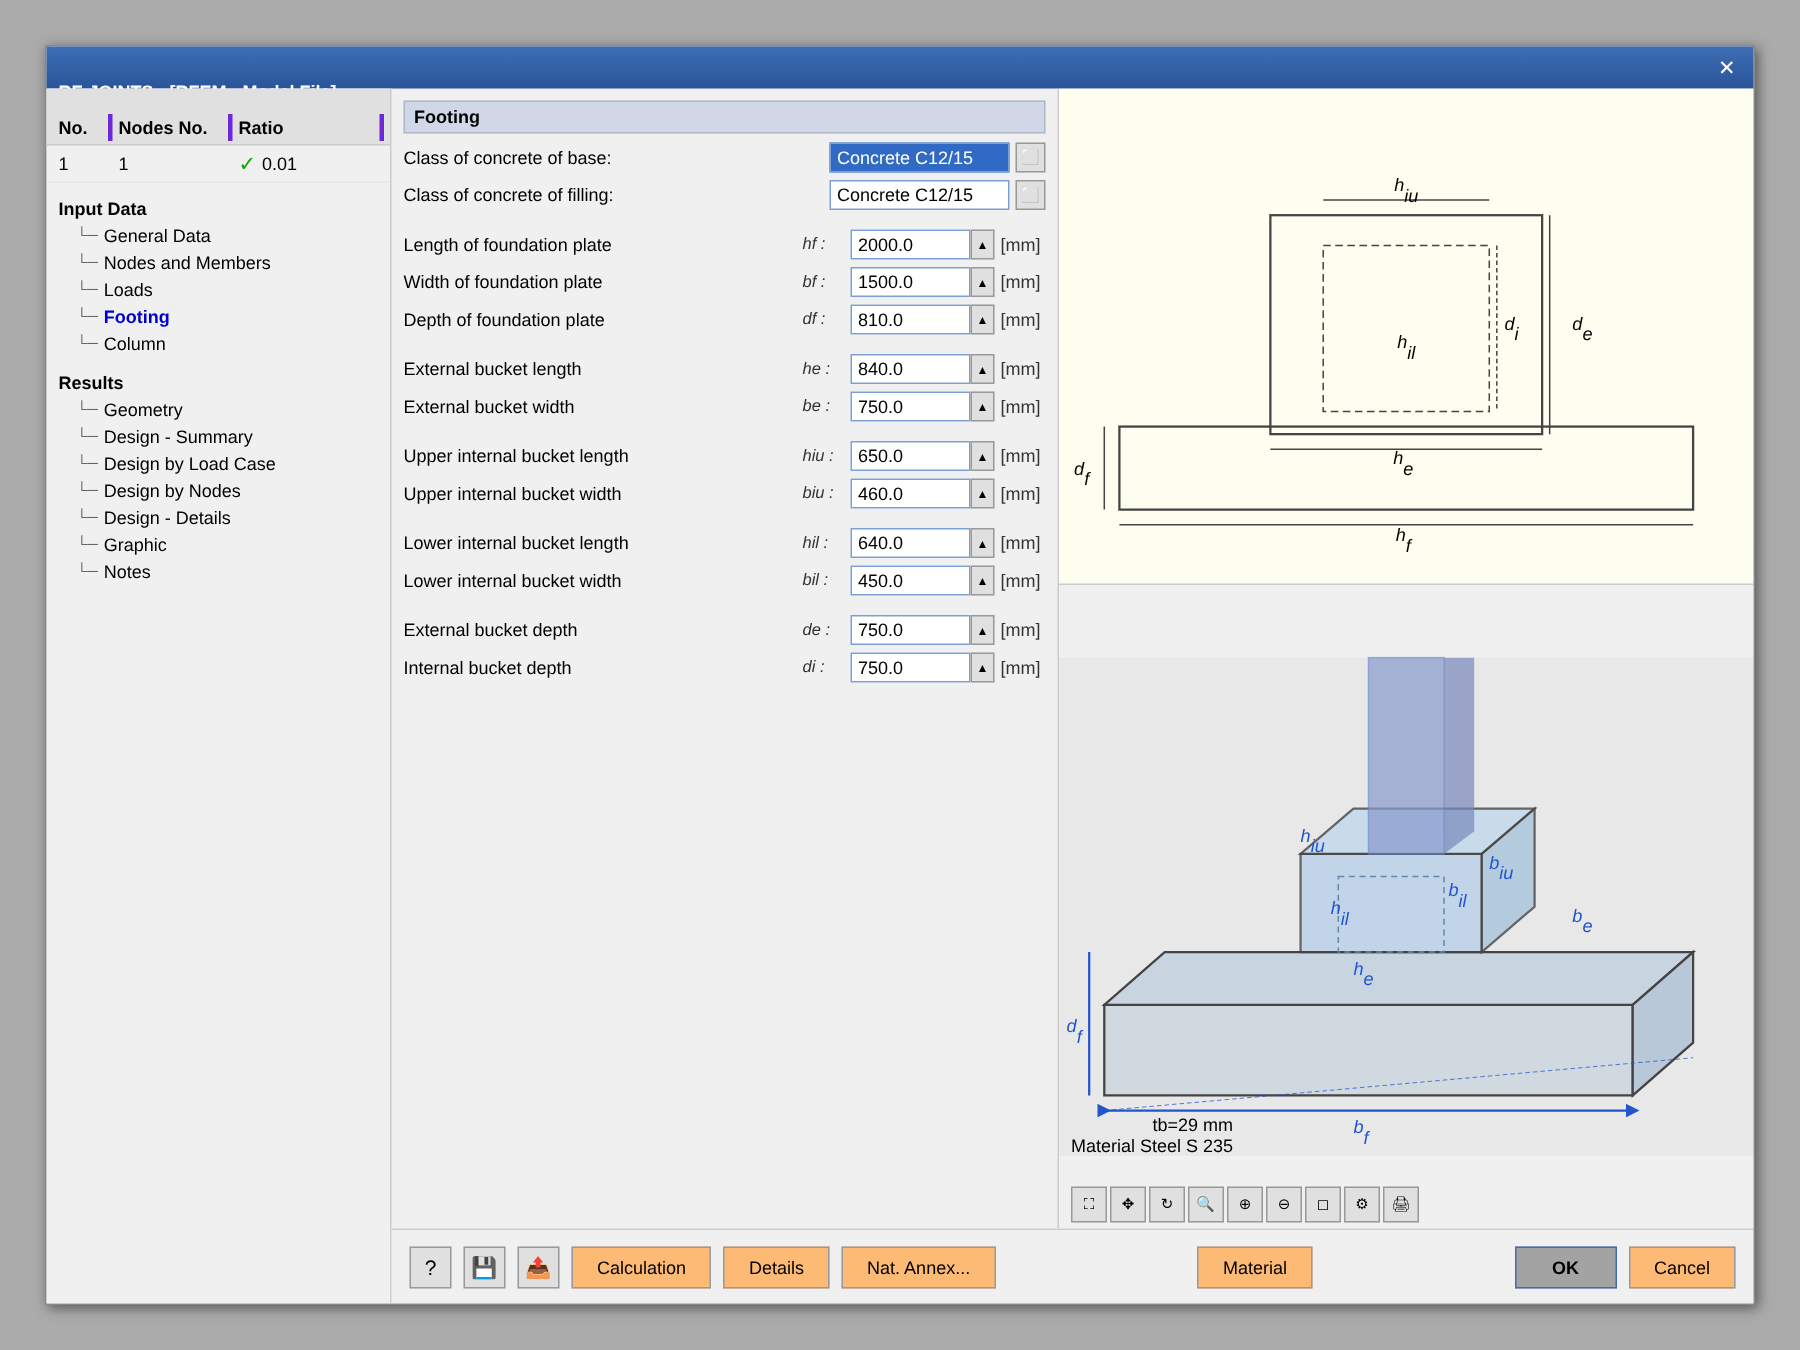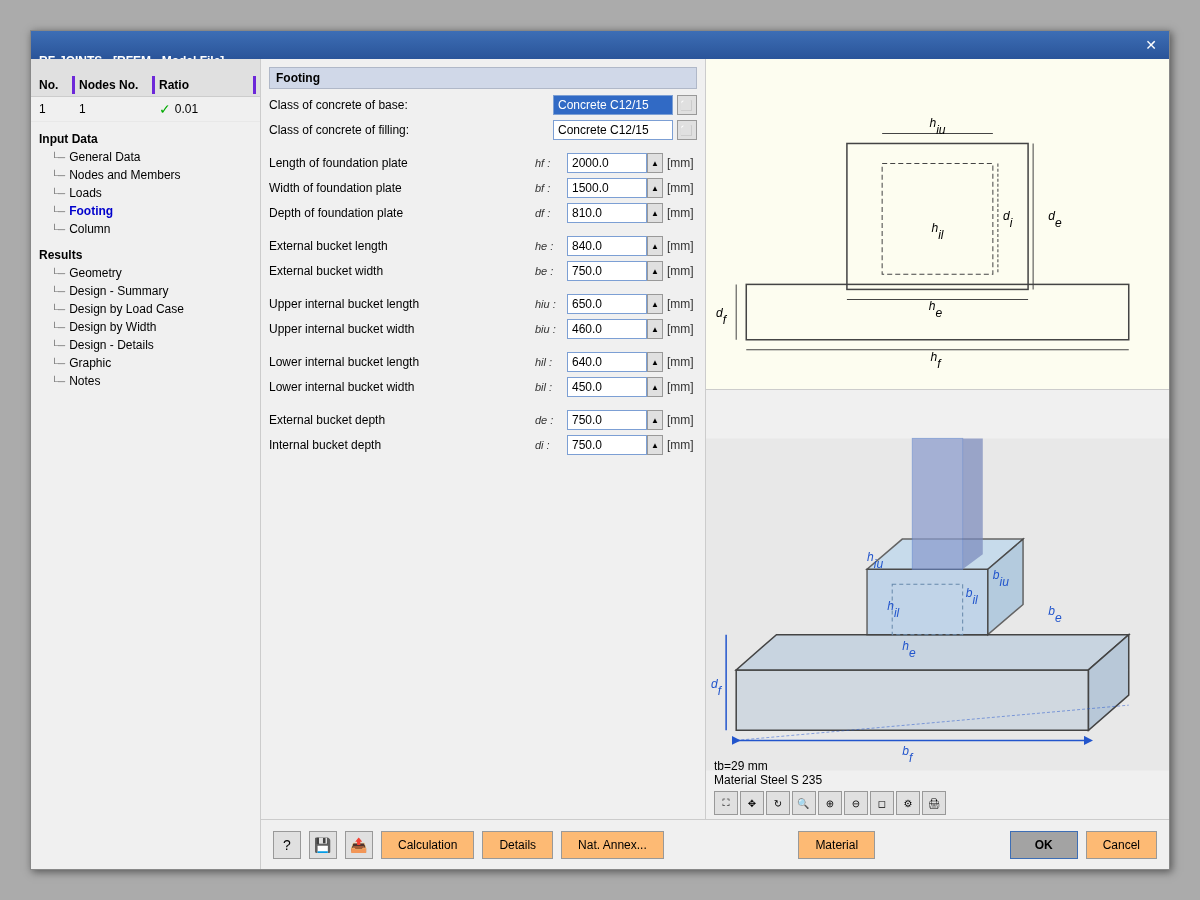--- a/index.html
+++ b/index.html
@@ -189,24 +189,25 @@
     
     .diagram-bottom {
       flex: 1.3;
       position: relative;
       overflow: hidden;
       background: #f0f0f0;
     }
     
     .diagram-info {
       position: absolute;
-      bottom: 32px;
+      bottom: 48px;
       left: 8px;
       font-size: 11px;
       color: #000;
+      text-align: right;
     }
     
     .diagram-toolbar {
       position: absolute;
       bottom: 4px;
       left: 8px;
       display: flex; gap: 2px;
     }
     .diag-btn {
       width: 24px; height: 24px;
@@ -321,21 +322,21 @@
         <div class="tree-item">
           <span class="tree-bullet">└─</span>
           <span>Design - Summary</span>
         </div>
         <div class="tree-item">
           <span class="tree-bullet">└─</span>
           <span>Design by Load Case</span>
         </div>
         <div class="tree-item">
           <span class="tree-bullet">└─</span>
-          <span>Design by Width</span>
+          <span>Design by Nodes</span>
         </div>
         <div class="tree-item">
           <span class="tree-bullet">└─</span>
           <span>Design - Details</span>
         </div>
         <div class="tree-item">
           <span class="tree-bullet">└─</span>
           <span>Graphic</span>
         </div>
         <div class="tree-item">

